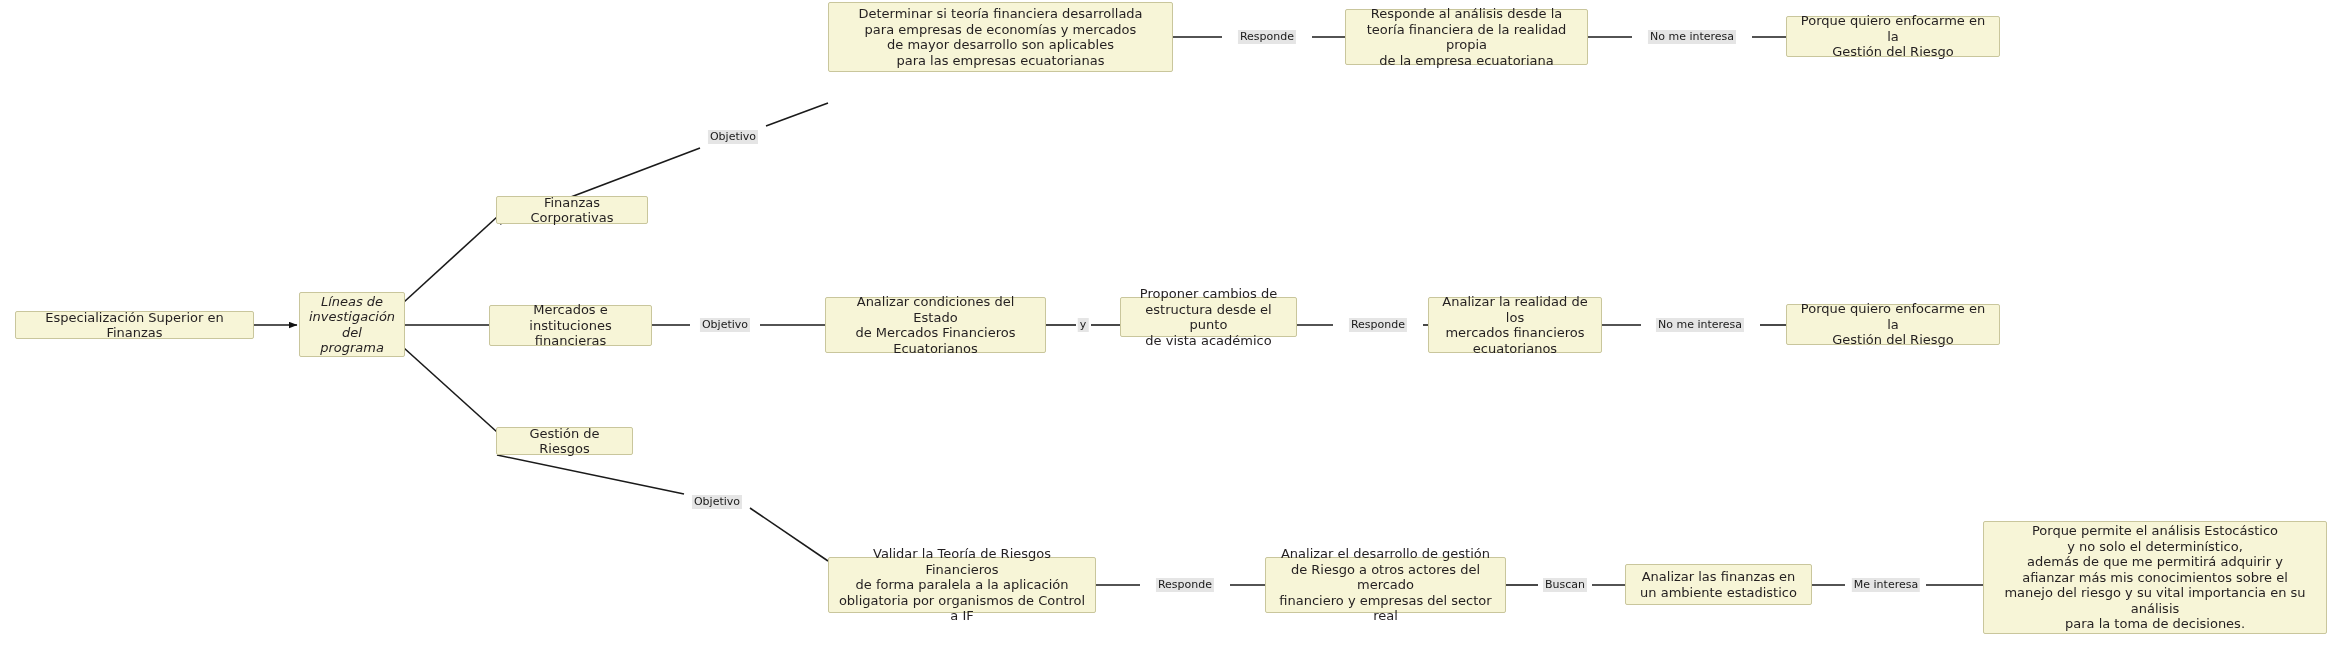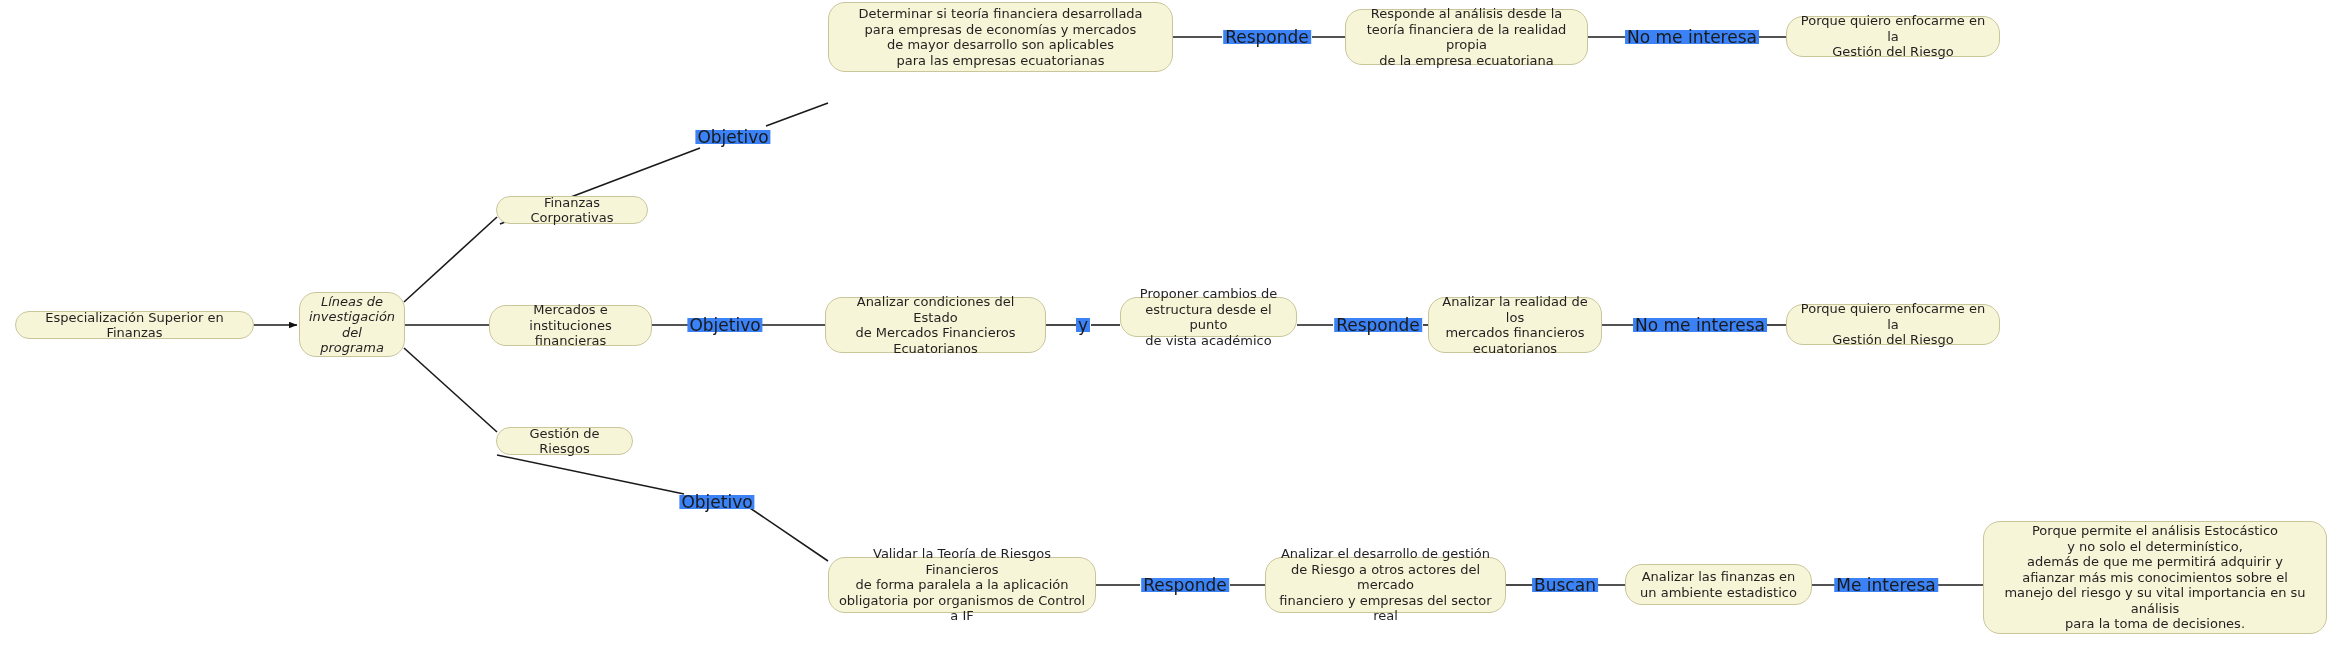--- a/index.html
+++ b/index.html
@@ -20,37 +20,37 @@
     top: 0; left: 0;
     width: 2333px;
     height: 645px;
     pointer-events: none;
   }
   .node {
     position: absolute;
     box-sizing: border-box;
     background: #f7f5d7;
     border: 1px solid #c9c69c;
-    border-radius: 17px;
+    border-radius: 2px;
     color: #231f20;
     font-size: 13px;
     line-height: 15.5px;
     text-align: center;
     display: flex;
     align-items: center;
     justify-content: center;
     white-space: pre-line;
     padding: 3px 9px;
     box-shadow: 0 0 0 1px rgba(255,255,255,0.0);
   }
   .edge-label {
     position: absolute;
-    background: #3b82f6;
+    background: #e5e5e5;
     color: #1a1a1a;
-    font-size: 17px;
+    font-size: 11px;
     line-height: 14px;
     padding: 0 2px;
     white-space: nowrap;
     transform: translate(-50%, -50%);
   }
 </style>
 </head>
 <body>
 
 <div id="canvas">

